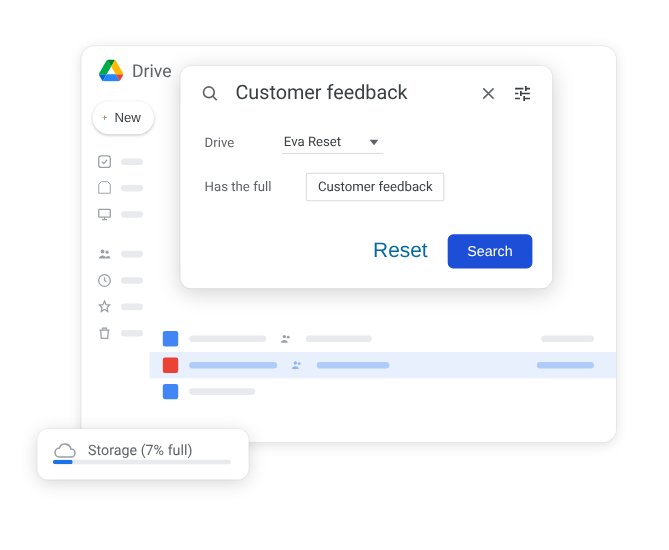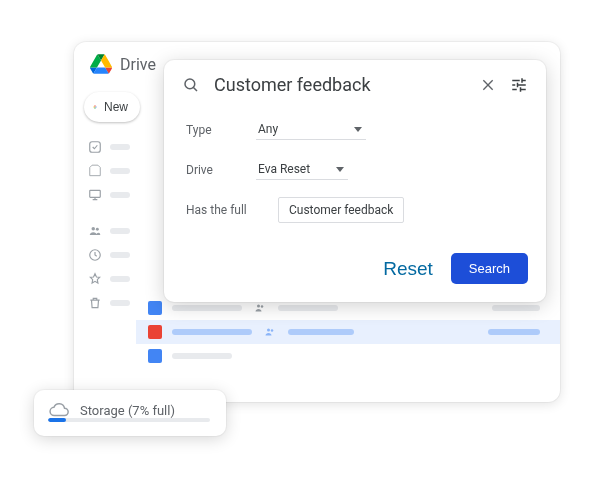--- a/index.html
+++ b/index.html
@@ -119,21 +119,21 @@
   width: 16px;
   height: 12px;
   color: #9aa0a6;
 }
 .people-icon.blue { color: #8ab4f8; }
 
 .search-panel {
   position: absolute;
   left: 164px;
   top: 60px;
-  width: 382px;
+  width: 338px;
   background: #fff;
   border-radius: 10px;
   box-shadow: 0 4px 20px rgba(0,0,0,0.18), 0 0 0 1px rgba(0,0,0,0.04);
   padding: 0;
 }
 .search-bar {
   display: flex;
   align-items: center;
   padding: 14px 18px 10px 18px;
   gap: 14px;
@@ -383,27 +383,20 @@
     <svg class="close-icon" viewBox="0 0 24 24" fill="none" stroke="currentColor" stroke-width="2">
         <path d="M5 5l14 14M19 5L5 19"></path>
       </svg>
     <svg class="tune-icon" viewBox="0 0 24 24" fill="currentColor">
         <path d="M3 17h6v2H3zM3 5h10v2H3zM3 11h4v2H3zM13 15v6h2v-2h6v-2h-6v-2zM17 3v2h4v2h-4v2h-2V3zM11 9v2h10v2H11v2H9V9z"></path>
       </svg>
   </div>
 
   <div class="filters">
     <div class="filter-row">
-      <span class="filter-label">Type</span>
-      <div class="dropdown" style="min-width:110px">
-        <span>Any</span>
-        <span class="caret"></span>
-      </div>
-    </div>
-    <div class="filter-row">
       <span class="filter-label">Drive</span>
       <div class="dropdown">
         <span>Eva Reset</span>
         <span class="caret"></span>
       </div>
     </div>
     <div class="filter-row">
       <span class="filter-label" style="width:92px">Has the full</span>
       <div class="words-box">
         <span>Customer feedback</span>

